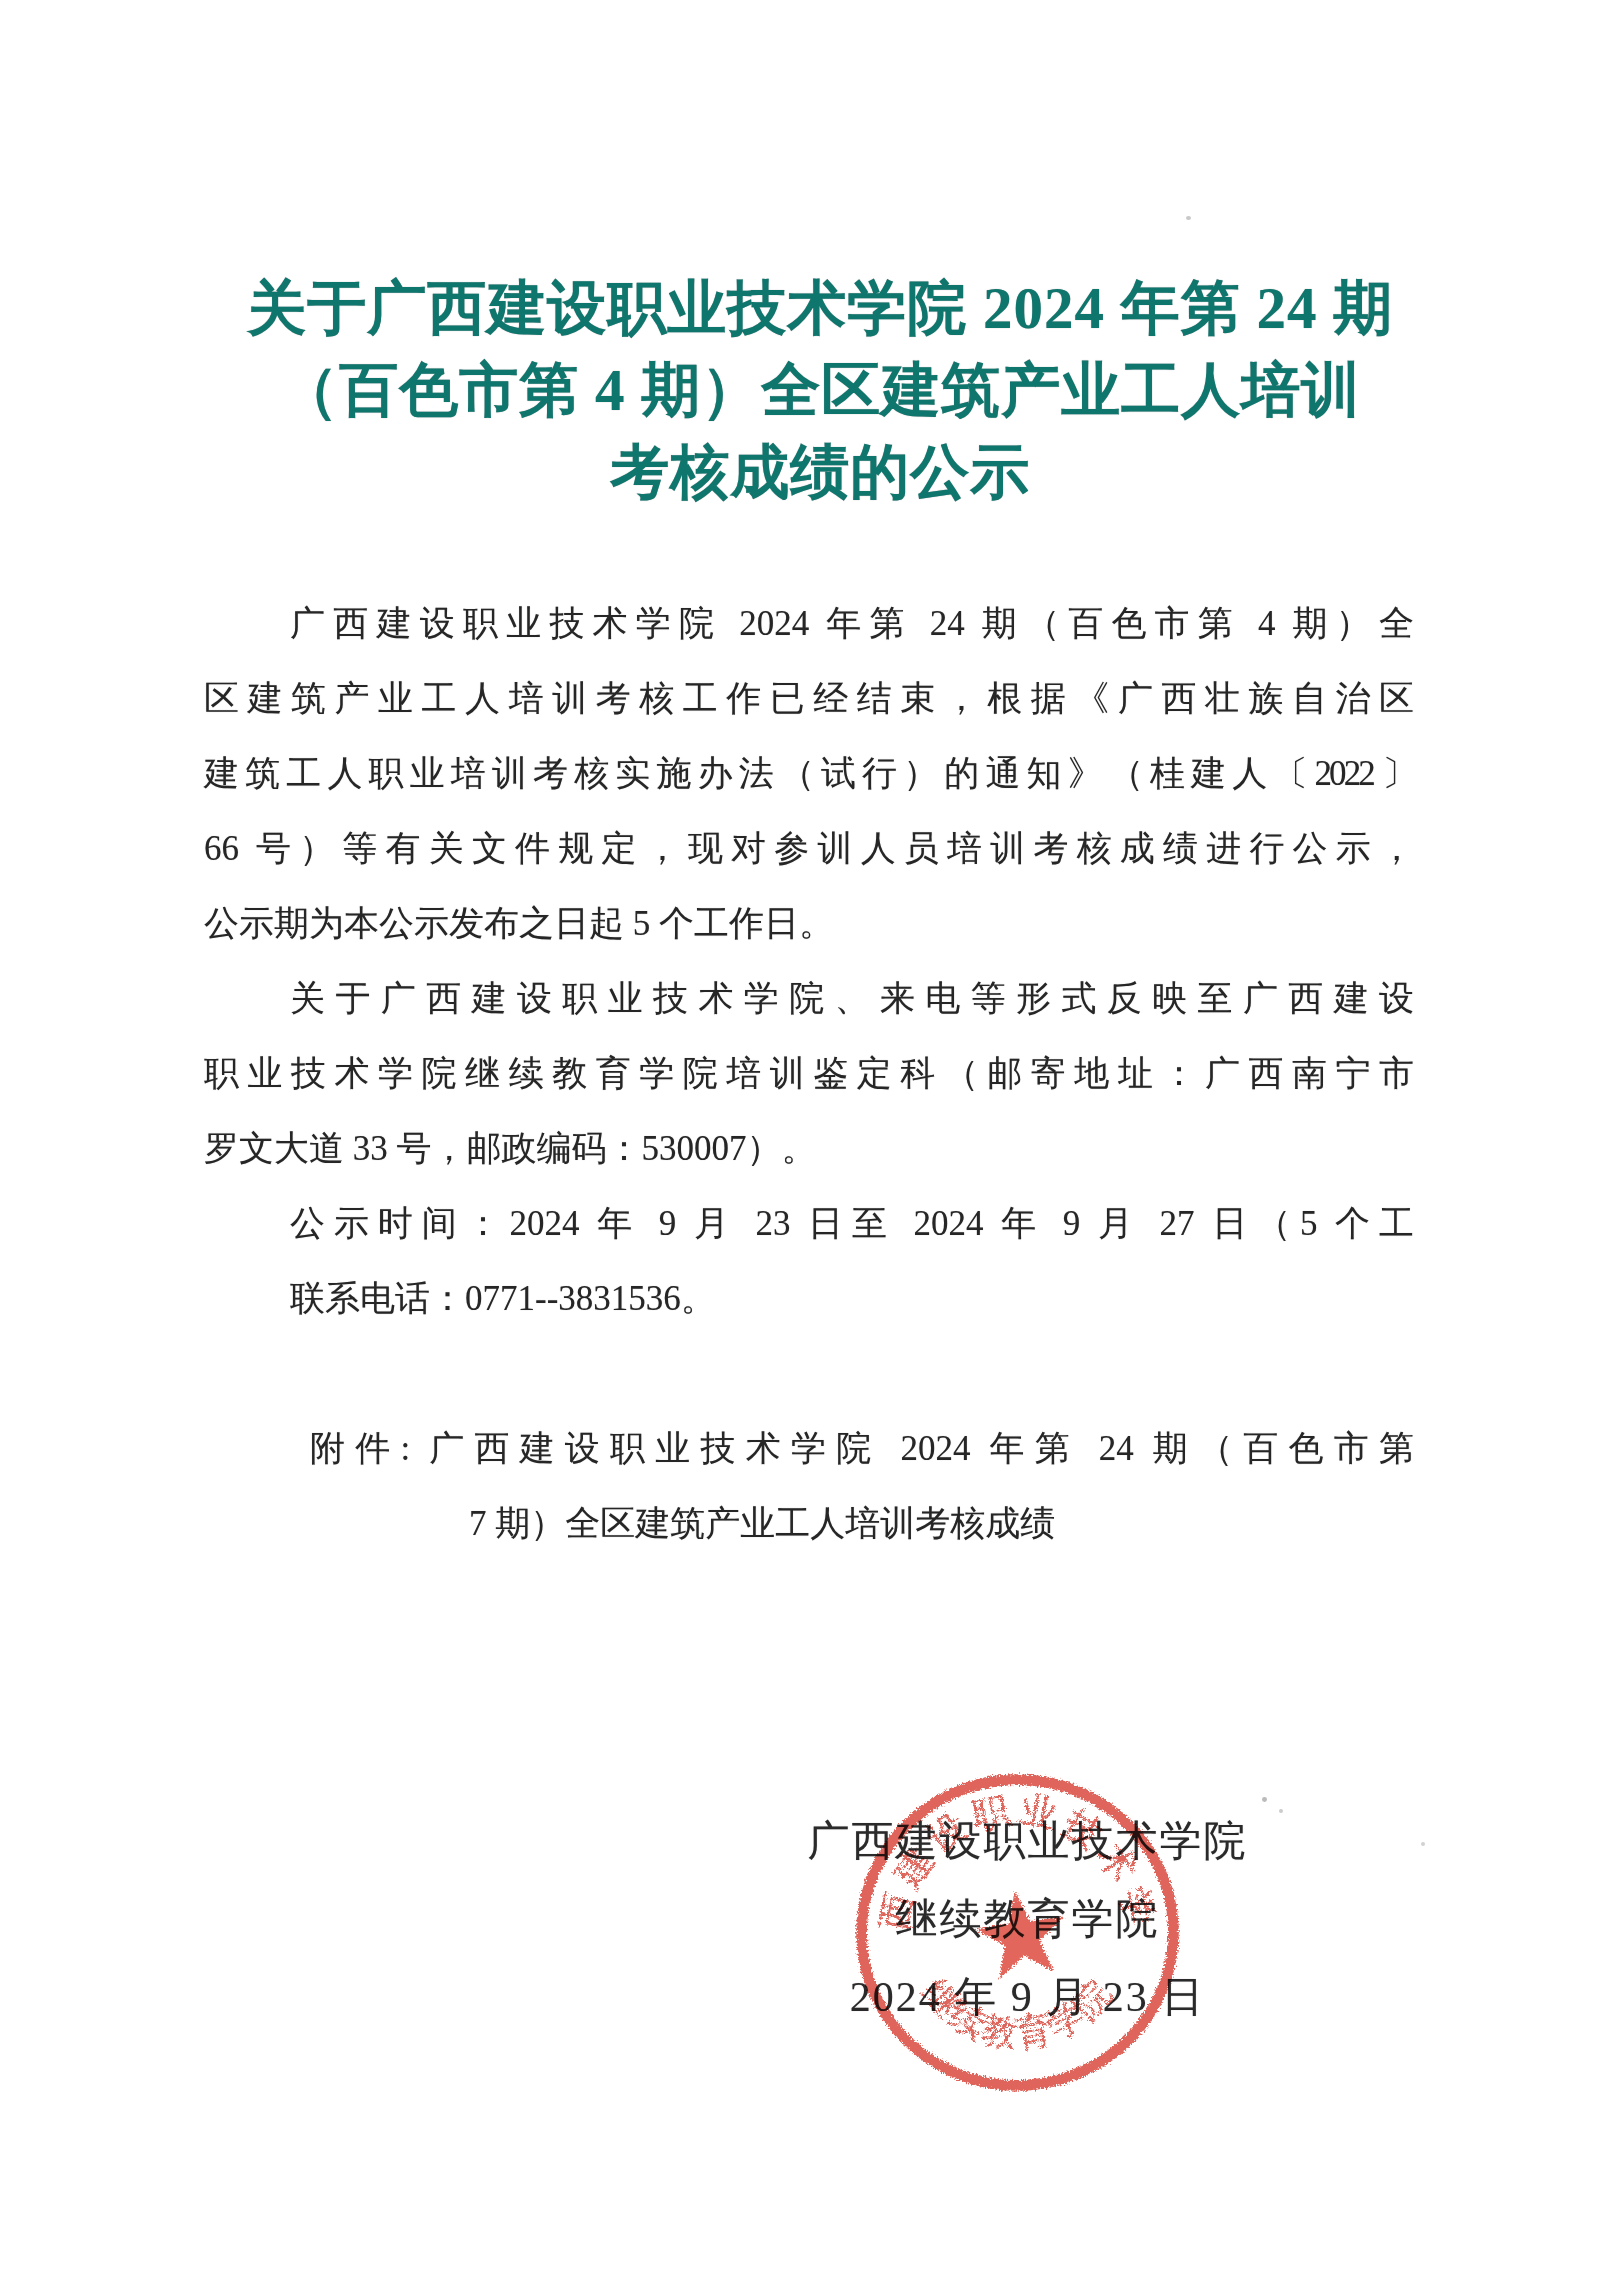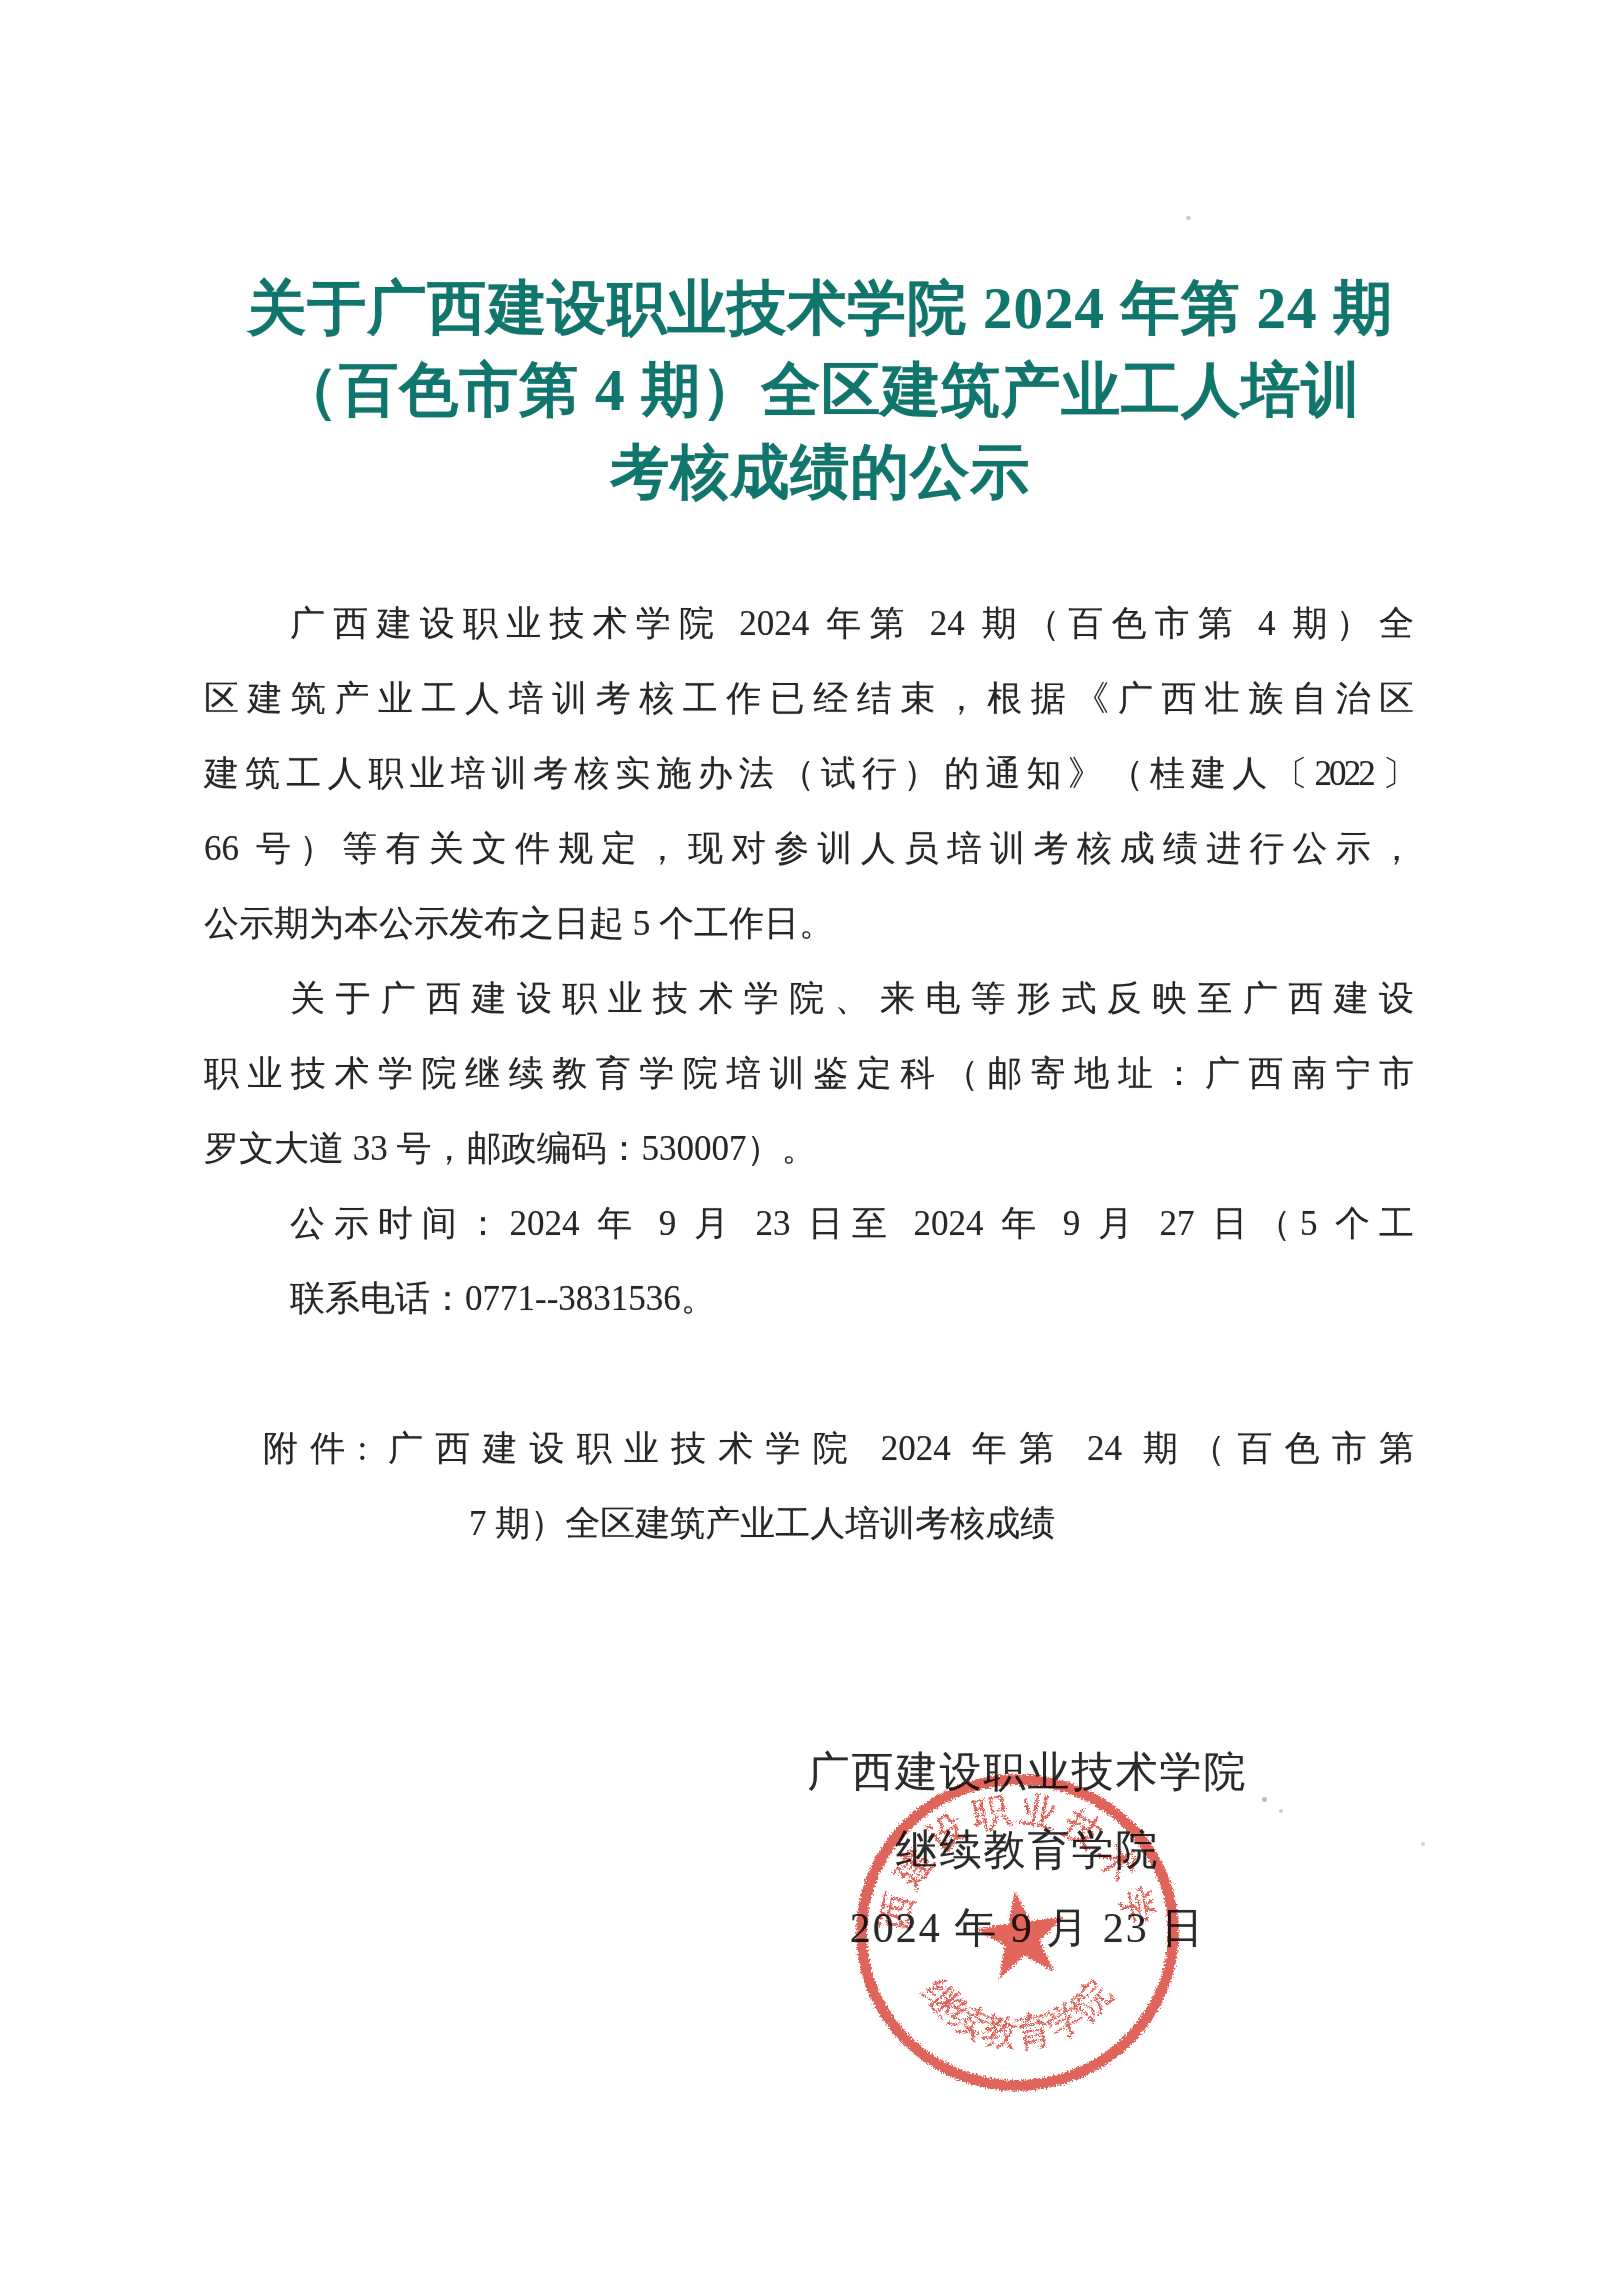--- a/index.html
+++ b/index.html
@@ -27,25 +27,25 @@
   .body-block{
     position:absolute;top:586px;left:204px;width:1210px;
     font-size:35px;line-height:75px;color:#262626;
     text-shadow:0 0 1px rgba(0,0,0,.3);
   }
   .bline{white-space:nowrap;}
   .bline.just{white-space:normal;text-align:justify;text-align-last:justify;}
   .bline.ind{text-indent:86px;}
   .bline.tight{letter-spacing:-2.9px;}
   .bline.blank{height:75px;}
-  .bline.attach1{margin-left:59px;}
+  .bline.attach1{margin-left:106px;}
   .bline.attach2{margin-left:265px;}
   
   .sig-block{
-    position:absolute;top:1733px;left:800px;width:455px;
+    position:absolute;top:1802px;left:800px;width:455px;
     text-align:center;
     font-size:42px;line-height:78px;letter-spacing:2px;
     color:#2a2a2a;
     text-shadow:0 0 1px rgba(0,0,0,.3);
   }
   
   .seal{
     position:absolute;left:841px;top:1756px;width:353px;height:353px;
     mix-blend-mode:multiply;
     opacity:.92;

